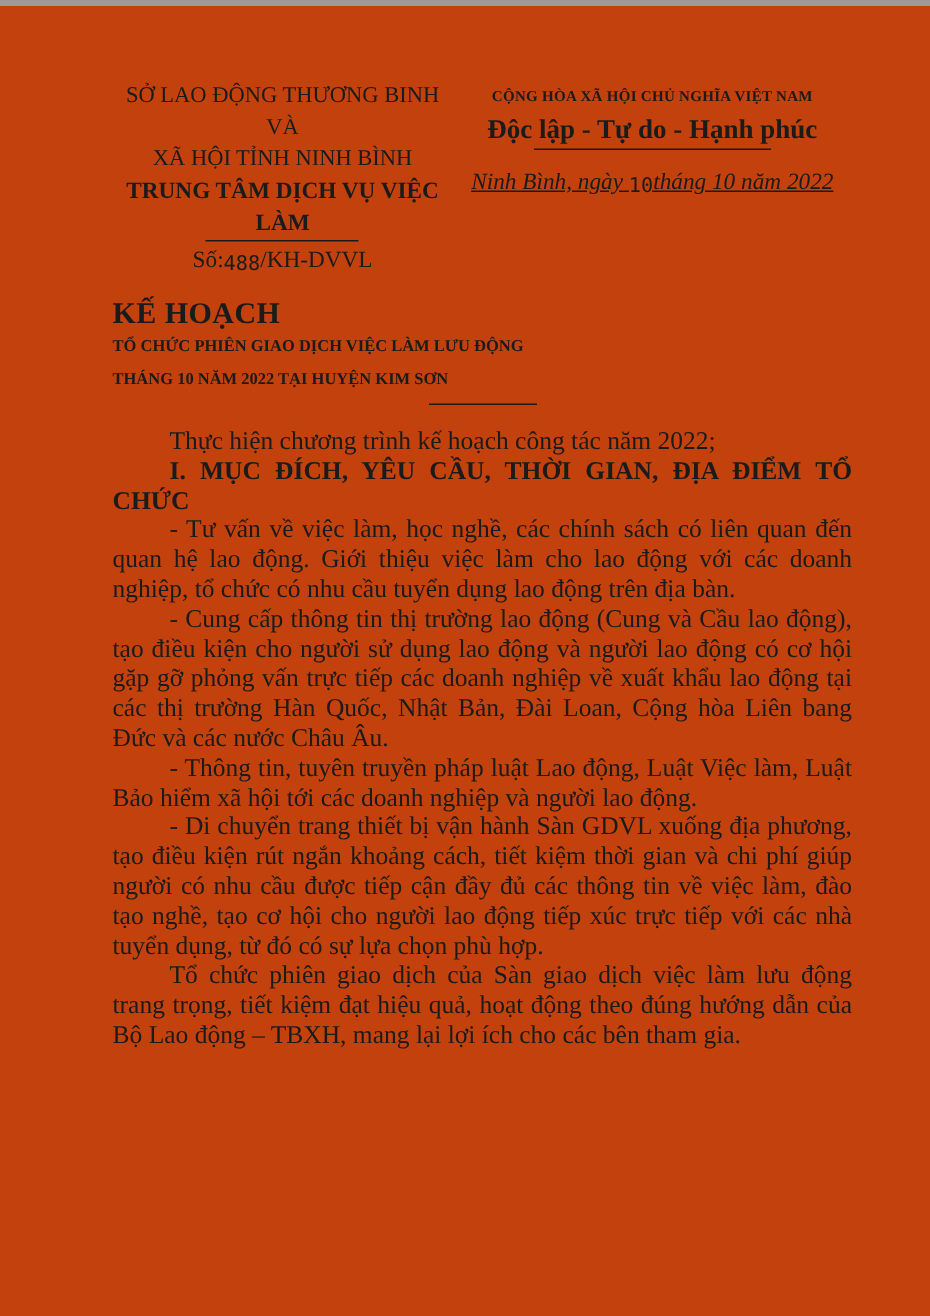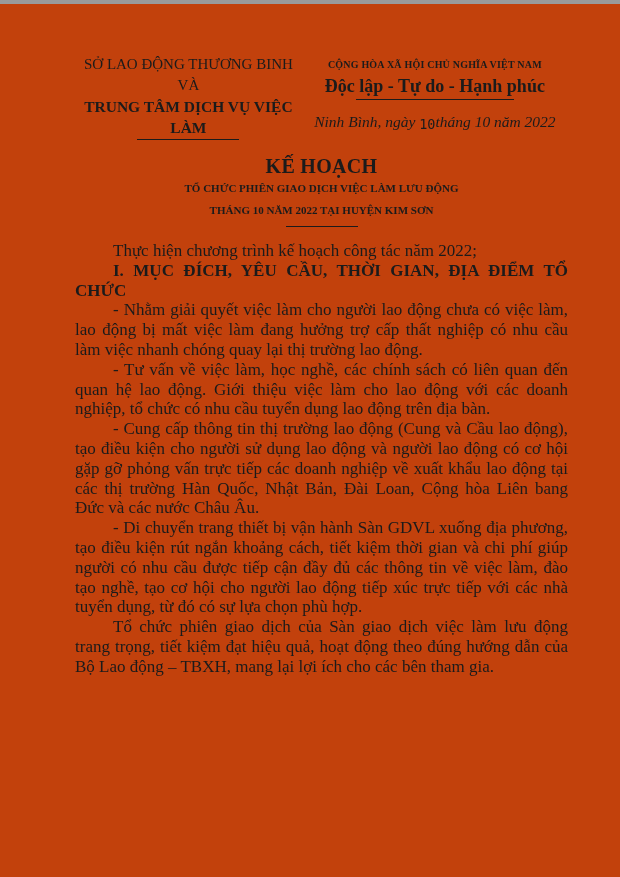--- a/index.html
+++ b/index.html
@@ -34,29 +34,29 @@
     text-align:center;
     line-height:21px;
   }
   .motto1 { font-weight:bold; font-size:10px; letter-spacing:.2px; }
   .motto2 { font-weight:bold; font-size:18px; margin-top:1px; }
   .rule-right {
     width:158px; height:0;
     border-bottom:1.5px solid #1b1b1b;
     margin:2px auto 0 auto;
   }
-  .dateline { font-style:italic; font-size:15.5px; margin-top:11px; white-space:pre; }
+  .dateline { font-style:italic; font-size:15.5px; margin-top:11px; white-space:pre;text-decoration:underline; }
   .typed {
     font-family:"DejaVu Sans Mono", monospace;
     font-style:normal;
     font-size:13.5px;
     position:relative; top:2px;
   }
   
-  .title-block { text-align:center; margin-top:13px; line-height:22px; }
+  .title-block { text-align:left; margin-top:13px; line-height:22px; }
   .title-main  { font-weight:bold; font-size:20px; letter-spacing:.3px; }
   .title-sub   { font-weight:bold; font-size:11px; }
   .rule-title {
     width:72px; height:0;
     border-bottom:1.8px solid #1b1b1b;
     margin:5px auto 0 auto;
   }
   
   .body-text { margin-top:14px; font-size:17px; line-height:19.8px; text-align:justify; }
   .body-text p { margin:0; text-indent:38px; white-space:pre-wrap; }
@@ -65,42 +65,44 @@
   .gap-above { margin-top:9px !important; }
 </style>
 </head>
 <body>
 
 <div class="page">
 
   <div class="header">
     <div class="header-left">
       <div class="org-top">SỞ LAO ĐỘNG THƯƠNG BINH VÀ</div>
+      <div class="org-top">XÃ HỘI TỈNH NINH BÌNH</div>
       <div class="org-bold">TRUNG TÂM DỊCH VỤ VIỆC LÀM</div>
       <div class="rule-left"></div>
+      <div class="doc-no"><span>Số:</span><span class="typed">488</span><span>/KH-DVVL</span></div>
     </div>
     <div class="header-right">
       <div class="motto1">CỘNG HÒA XÃ HỘI CHỦ NGHĨA VIỆT NAM</div>
       <div class="motto2">Độc lập - Tự do - Hạnh phúc</div>
       <div class="rule-right"></div>
       <div class="dateline"><span>Ninh Bình, ngày </span><span class="typed">10</span><span>tháng 10 năm 2022</span></div>
     </div>
   </div>
 
   <div class="title-block">
     <div class="title-main">KẾ HOẠCH</div>
     <div class="title-sub">TỔ CHỨC PHIÊN GIAO DỊCH VIỆC LÀM LƯU ĐỘNG</div>
     <div class="title-sub">THÁNG 10 NĂM 2022 TẠI HUYỆN KIM SƠN</div>
     <div class="rule-title"></div>
   </div>
 
   <div class="body-text">
     <p>Thực hiện chương trình kế hoạch công tác năm 2022;</p>
     <p class="heading-1">I. MỤC ĐÍCH, YÊU CẦU, THỜI GIAN, ĐỊA ĐIỂM TỔ CHỨC</p>
-    <p>- Nhằm giải quyết việc làm cho người lao động chưa có việc làm, lao động bị mất việc làm đang hưởng trợ cấp thất nghiệp có nhu cầu làm việc nhanh chóng quay lại thị trường lao động.</p>
     <p>- Tư vấn về việc làm, học nghề, các chính sách có liên quan đến quan hệ lao động. Giới thiệu việc làm cho lao động với các doanh nghiệp, tổ chức có nhu cầu tuyển dụng lao động trên địa bàn.</p>
     <p>- Cung cấp thông tin thị trường lao động (Cung và Cầu lao động), tạo điều kiện cho người sử dụng lao động và người lao động có cơ hội gặp gỡ phỏng vấn trực tiếp các doanh nghiệp về xuất khẩu lao động tại các thị trường Hàn Quốc, Nhật Bản, Đài Loan, Cộng hòa Liên bang Đức và các nước Châu Âu.</p>
+    <p>- Thông tin, tuyên truyền pháp luật Lao động, Luật Việc làm, Luật Bảo hiểm xã hội tới các doanh nghiệp và người lao động.</p>
     <p>- Di chuyển trang thiết bị vận hành Sàn GDVL xuống địa phương, tạo điều kiện rút ngắn khoảng cách, tiết kiệm thời gian và chi phí giúp người có nhu cầu được tiếp cận đầy đủ các thông tin về việc làm, đào tạo nghề, tạo cơ hội cho người lao động tiếp xúc trực tiếp với các nhà tuyển dụng, từ đó có sự lựa chọn phù hợp.</p>
     <p>Tổ chức phiên giao dịch của Sàn giao dịch việc làm lưu động trang trọng, tiết kiệm đạt hiệu quả, hoạt động theo đúng hướng dẫn của Bộ Lao động – TBXH, mang lại lợi ích cho các bên tham gia.</p>
 
   </div>
 
 </div>
 
 </body></html>

